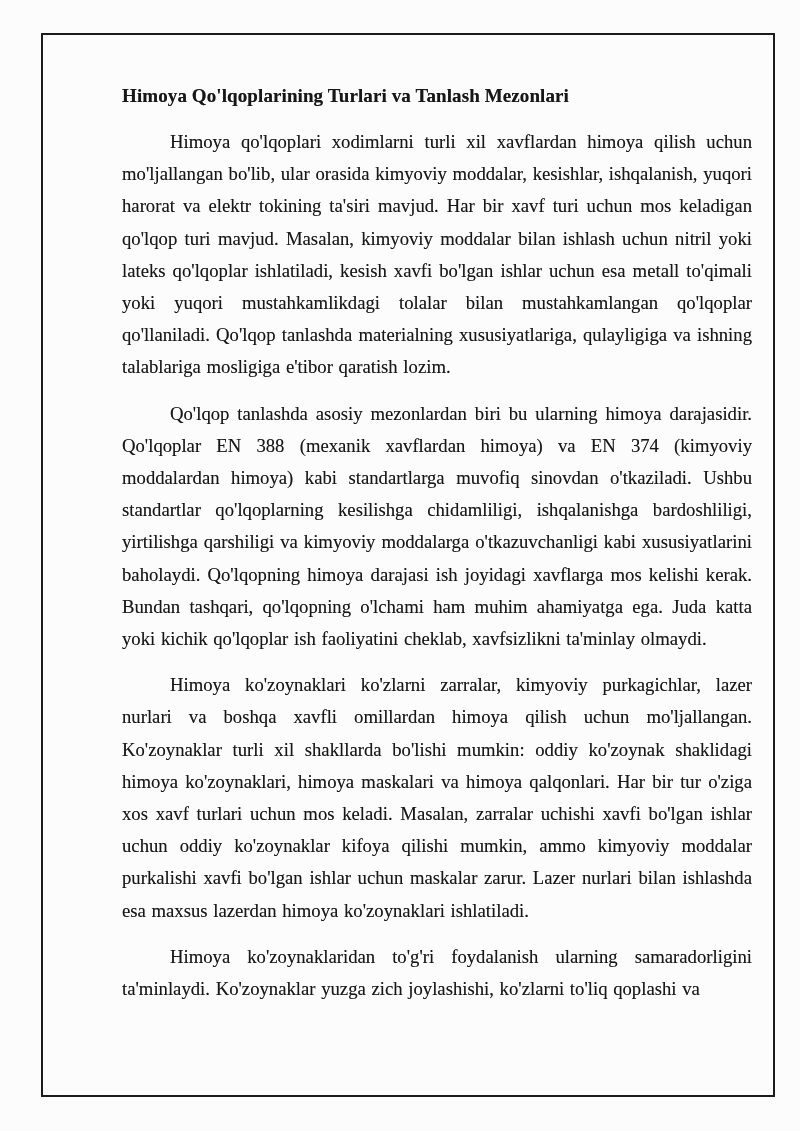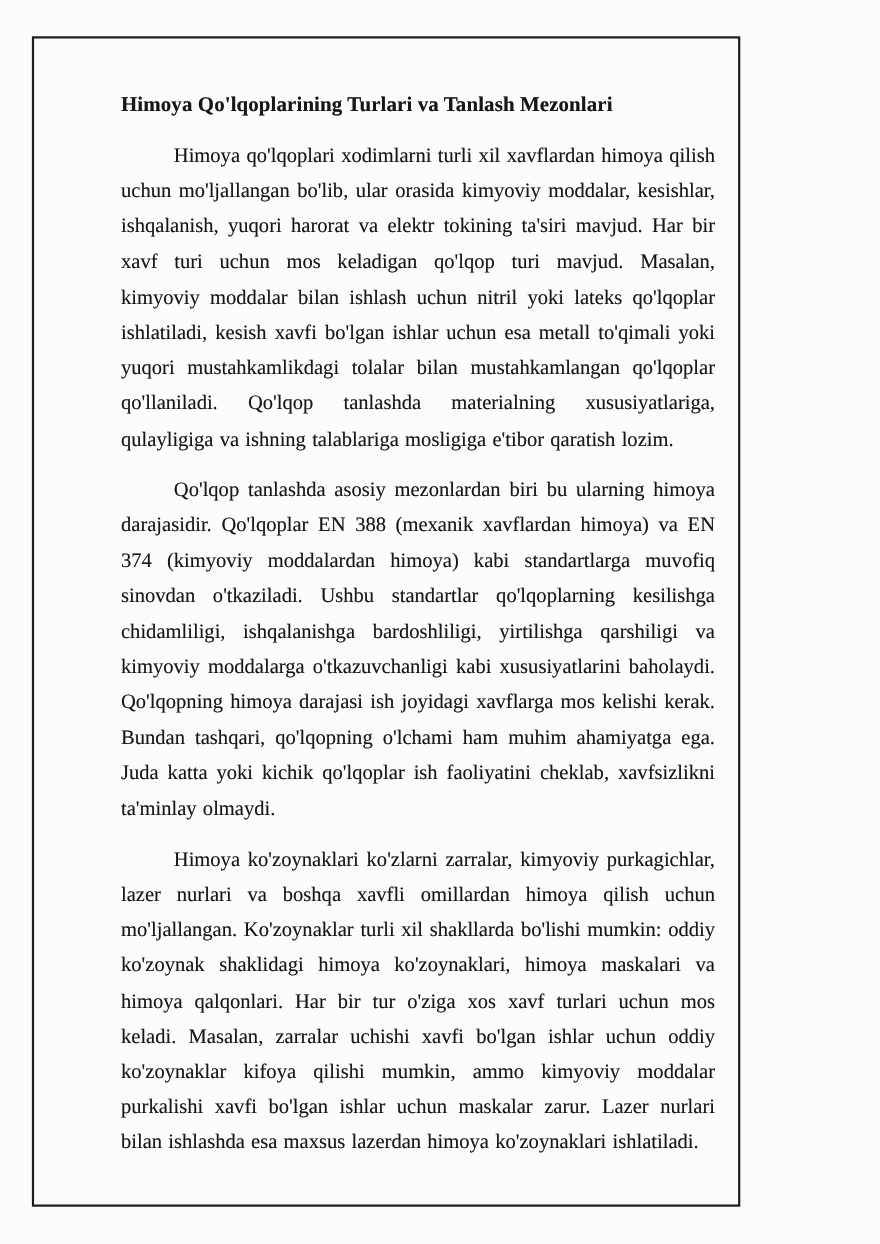--- a/index.html
+++ b/index.html
@@ -15,23 +15,23 @@
     overflow: hidden;
   }
   .page {
     position: relative;
     width: 800px;
     height: 1131px;
     background: #fcfcfc;
   }
   .frame {
     position: absolute;
-    left: 29px;
+    left: 41px;
     top: 33px;
-    width: 644px;
+    width: 734px;
     height: 1064px;
     box-sizing: border-box;
     border: 2.5px solid #1c1c1c;
     padding: 45px 21px 0 79px;
     overflow: hidden;
   }
   .heading {
     font-size: 19px;
     line-height: 32px;
     font-weight: bold;
@@ -59,16 +59,17 @@
   <div class="frame">
 
     <div class="section">
       <div class="heading">Himoya Qo'lqoplarining Turlari va Tanlash Mezonlari</div>
       <p class="para">Himoya qo'lqoplari xodimlarni turli xil xavflardan himoya qilish uchun mo'ljallangan bo'lib, ular orasida kimyoviy moddalar, kesishlar, ishqalanish, yuqori harorat va elektr tokining ta'siri mavjud. Har bir xavf turi uchun mos keladigan qo'lqop turi mavjud. Masalan, kimyoviy moddalar bilan ishlash uchun nitril yoki lateks qo'lqoplar ishlatiladi, kesish xavfi bo'lgan ishlar uchun esa metall to'qimali yoki yuqori mustahkamlikdagi tolalar bilan mustahkamlangan qo'lqoplar qo'llaniladi. Qo'lqop tanlashda materialning xususiyatlariga, qulayligiga va ishning talablariga mosligiga e'tibor qaratish lozim.</p>
       <p class="para">Qo'lqop tanlashda asosiy mezonlardan biri bu ularning himoya darajasidir. Qo'lqoplar EN 388 (mexanik xavflardan himoya) va EN 374 (kimyoviy moddalardan himoya) kabi standartlarga muvofiq sinovdan o'tkaziladi. Ushbu standartlar qo'lqoplarning kesilishga chidamliligi, ishqalanishga bardoshliligi, yirtilishga qarshiligi va kimyoviy moddalarga o'tkazuvchanligi kabi xususiyatlarini baholaydi. Qo'lqopning himoya darajasi ish joyidagi xavflarga mos kelishi kerak. Bundan tashqari, qo'lqopning o'lchami ham muhim ahamiyatga ega. Juda katta yoki kichik qo'lqoplar ish faoliyatini cheklab, xavfsizlikni ta'minlay olmaydi.</p>
     </div>
 
     <div class="section">
       <p class="para">Himoya ko'zoynaklari ko'zlarni zarralar, kimyoviy purkagichlar, lazer nurlari va boshqa xavfli omillardan himoya qilish uchun mo'ljallangan. Ko'zoynaklar turli xil shakllarda bo'lishi mumkin: oddiy ko'zoynak shaklidagi himoya ko'zoynaklari, himoya maskalari va himoya qalqonlari. Har bir tur o'ziga xos xavf turlari uchun mos keladi. Masalan, zarralar uchishi xavfi bo'lgan ishlar uchun oddiy ko'zoynaklar kifoya qilishi mumkin, ammo kimyoviy moddalar purkalishi xavfi bo'lgan ishlar uchun maskalar zarur. Lazer nurlari bilan ishlashda esa maxsus lazerdan himoya ko'zoynaklari ishlatiladi.</p>
+      <p class="para">Himoya ko'zoynaklaridan to'g'ri foydalanish ularning samaradorligini ta'minlaydi. Ko'zoynaklar yuzga zich joylashishi, ko'zlarni to'liq qoplashi va</p>
     </div>
 
   </div>
 </div>
 
 </body></html>

